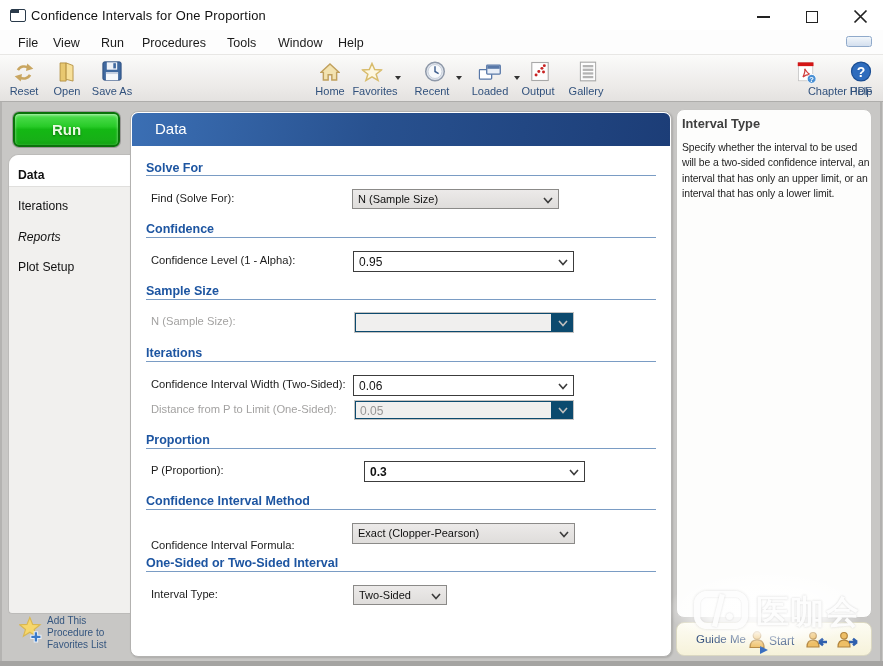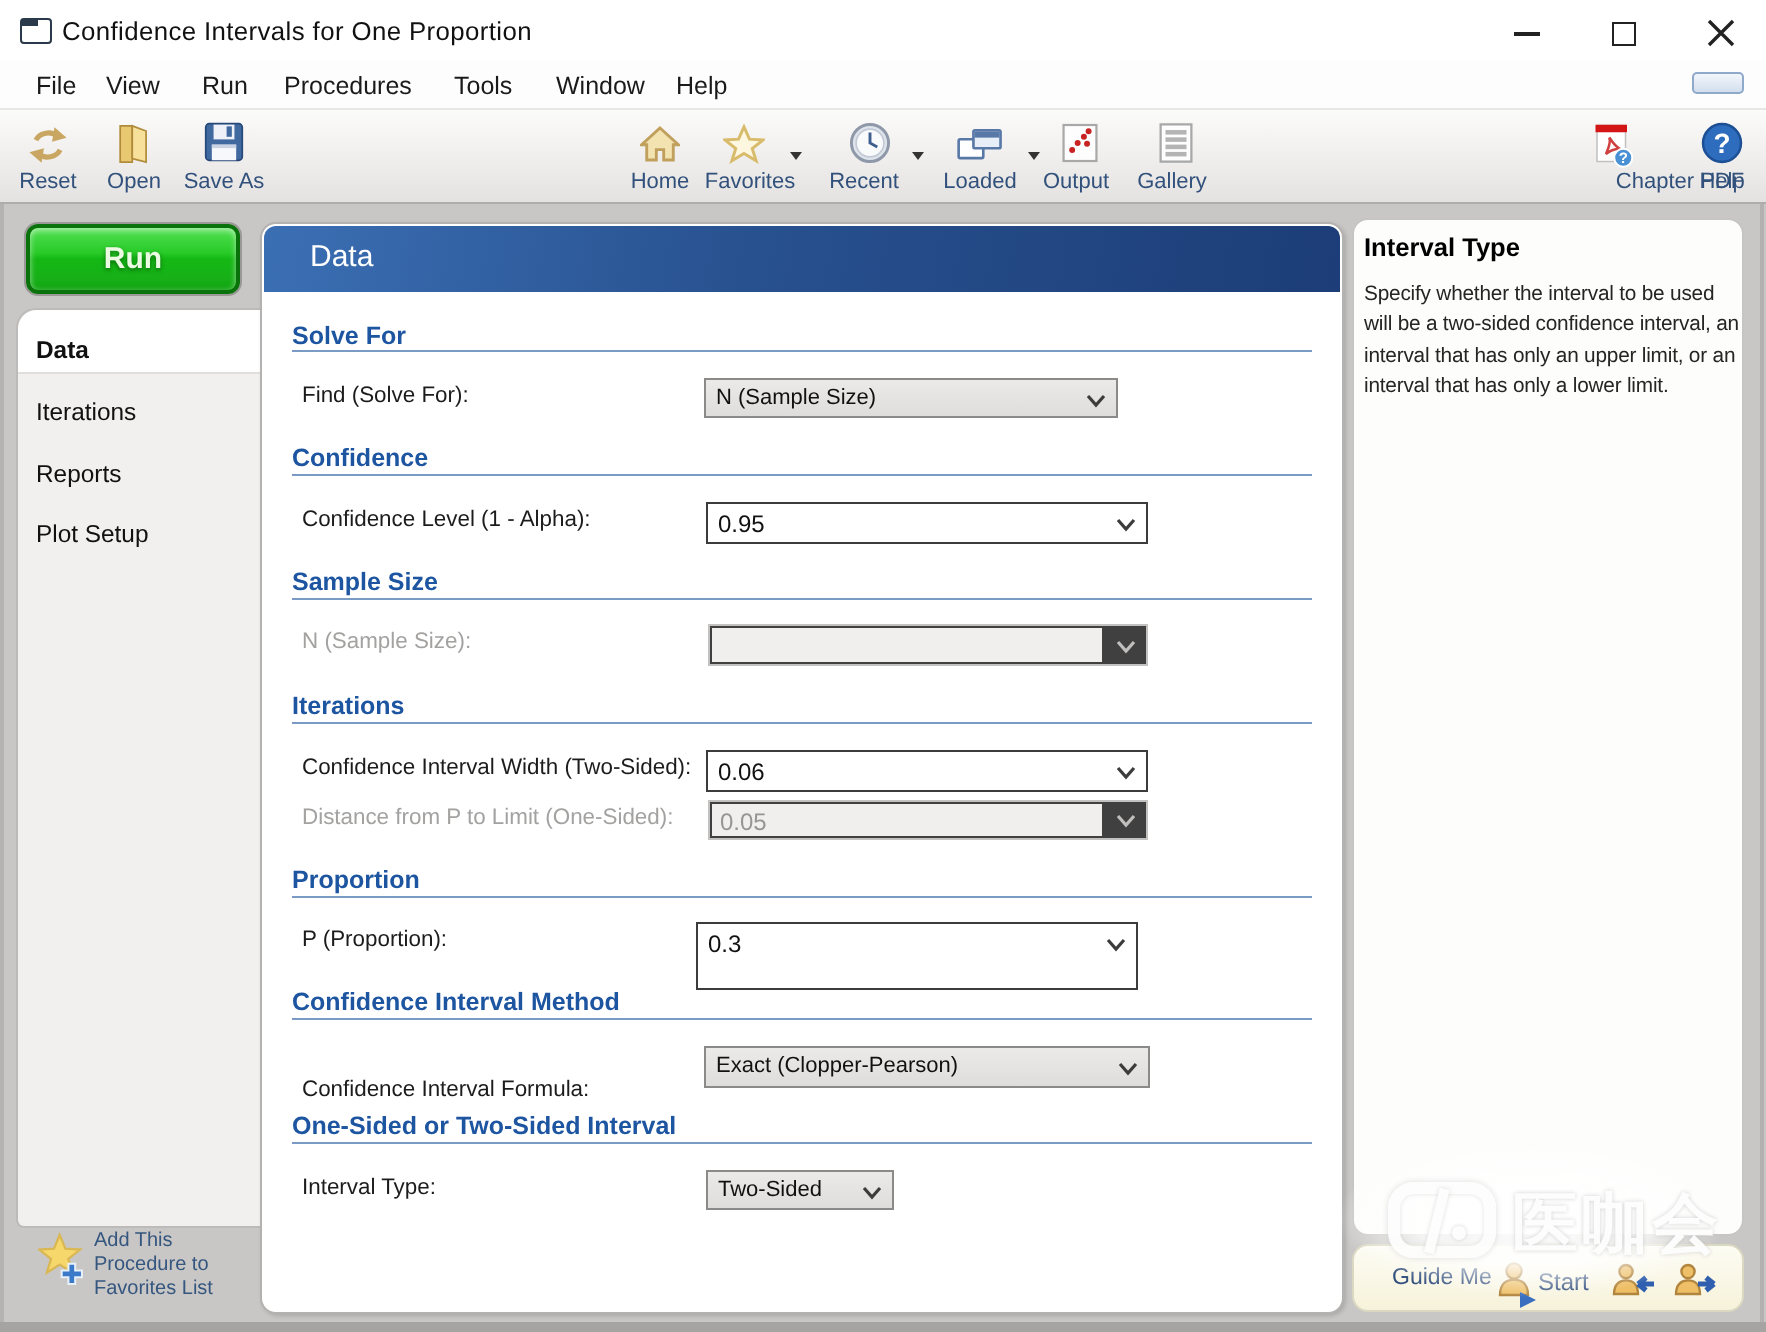--- a/index.html
+++ b/index.html
@@ -49,29 +49,29 @@
 .sechdr { position:absolute; left:146px; font-size:12.5px; font-weight:bold; color:#1d55a1; white-space:nowrap; }
 .secline { position:absolute; left:146px; width:510px; height:1px; background:#7a9cc4; }
 .flabel { position:absolute; left:151px; font-size:11.2px; color:#1c1c1c; white-space:nowrap; }
 .flabel.dis { color:#a3a2a1; }
 
 
 .dd { position:absolute; border:1px solid #8b8a88; background:linear-gradient(#eceae9,#dfdddb); font-size:11px; color:#111; }
 .dd .tx { position:absolute; left:5px; top:2.5px; white-space:nowrap; }
 .combo { position:absolute; border:1px solid #3c3c3c; background:#fff; font-size:12px; color:#111; }
 .combo .tx { position:absolute; left:5px; top:3px; }
-.combo.dis { border:1px solid #c3c2c1; background:#404040; }
+.combo.dis { border:1px solid #c3c2c1; background:#0c4a6e; }
 .combo.dis .fill { position:absolute; left:1px; top:1px; bottom:1px; right:22px; background:#f0efee; }
 .combo.dis .tx { color:#969594; left:5px; }
 .chev { position:absolute; right:6px; top:6px; width:9px; height:9px; }
 .chev svg { display:block; }
 
 
 #rightpanel { left:676px; top:109px; width:196px; height:509px; background:#fdfdfc; border:1px solid #c6c5c3; border-radius:8px; }
-#rp-title { left:682px; top:116px; font-size:12.8px; font-weight:bold; color:#000000; }
+#rp-title { left:682px; top:116px; font-size:12.8px; font-weight:bold; color:#404040; }
 #rp-body { left:682px; top:140px; width:195px; font-size:10.4px; letter-spacing:-0.1px; color:#252525; line-height:15.4px; white-space:nowrap; }
 #creambar { left:676px; top:622px; width:196px; height:34px; background:linear-gradient(#fdfcf3,#f6f2da); border:1px solid #dbd8c2; border-radius:8px; }
 
 
 .guidetext { position:absolute; font-size:11.5px; color:#33507e; }
 
 
 #addfav-text { left:47px; top:615px; width:70px; font-size:10px; color:#35567f; line-height:12px; }
 
 
@@ -189,21 +189,21 @@
 <div class="abs" id="leftedge"></div>
 <div class="abs" id="rightedge"></div>
 <div class="abs" id="bottomstrip"></div>
 
 <div class="abs" id="runbtn"><span>Run</span></div>
 
 <div class="abs" id="tabbox"></div>
 <div class="abs" id="tabsel"></div>
 <span class="tab" style="top:168px; font-weight:bold;">Data</span>
 <span class="tab" style="top:199px;">Iterations</span>
-<span class="tab" style="top:230px;">Reports</span>
+<span class="tab" style="top:230px;font-style:italic;">Reports</span>
 <span class="tab" style="top:260px;">Plot Setup</span>
 
 <div class="abs" id="mainpanel"></div>
 <div class="abs" id="bluehdr">
     <span>Data</span>
   </div>
 
 <div id="form">
   <span class="sechdr" style="top:161px;">Solve For</span>
     <div class="secline" style="top:175px;"></div>
@@ -259,21 +259,21 @@
       <span class="chev" style="top:5px;">
         <svg width="10" height="9">
           <path d="M1 2 L5 6.5 L9 2" stroke="#c0bfbe" stroke-width="1.6" fill="none"></path>
         </svg>
       </span>
     </div>
 
   <span class="sechdr" style="top:433px;">Proportion</span>
     <div class="secline" style="top:448px;"></div>
   <span class="flabel" style="top:464px;">P (Proportion):</span>
-  <div class="combo" style="left:348px; top:461px; width:221px; height:34px;">
+  <div class="combo" style="left:364px; top:461px; width:221px; height:21px;font-weight:bold;">
       <span class="tx">0.3</span>
       <span class="chev" style="top:6px;">
         <svg width="10" height="9">
           <path d="M1 2 L5 6.5 L9 2" stroke="#3c3c3c" stroke-width="1.6" fill="none"></path>
         </svg>
       </span>
     </div>
 
   <span class="sechdr" style="top:494px;">Confidence Interval Method</span>
     <div class="secline" style="top:509px;"></div>

